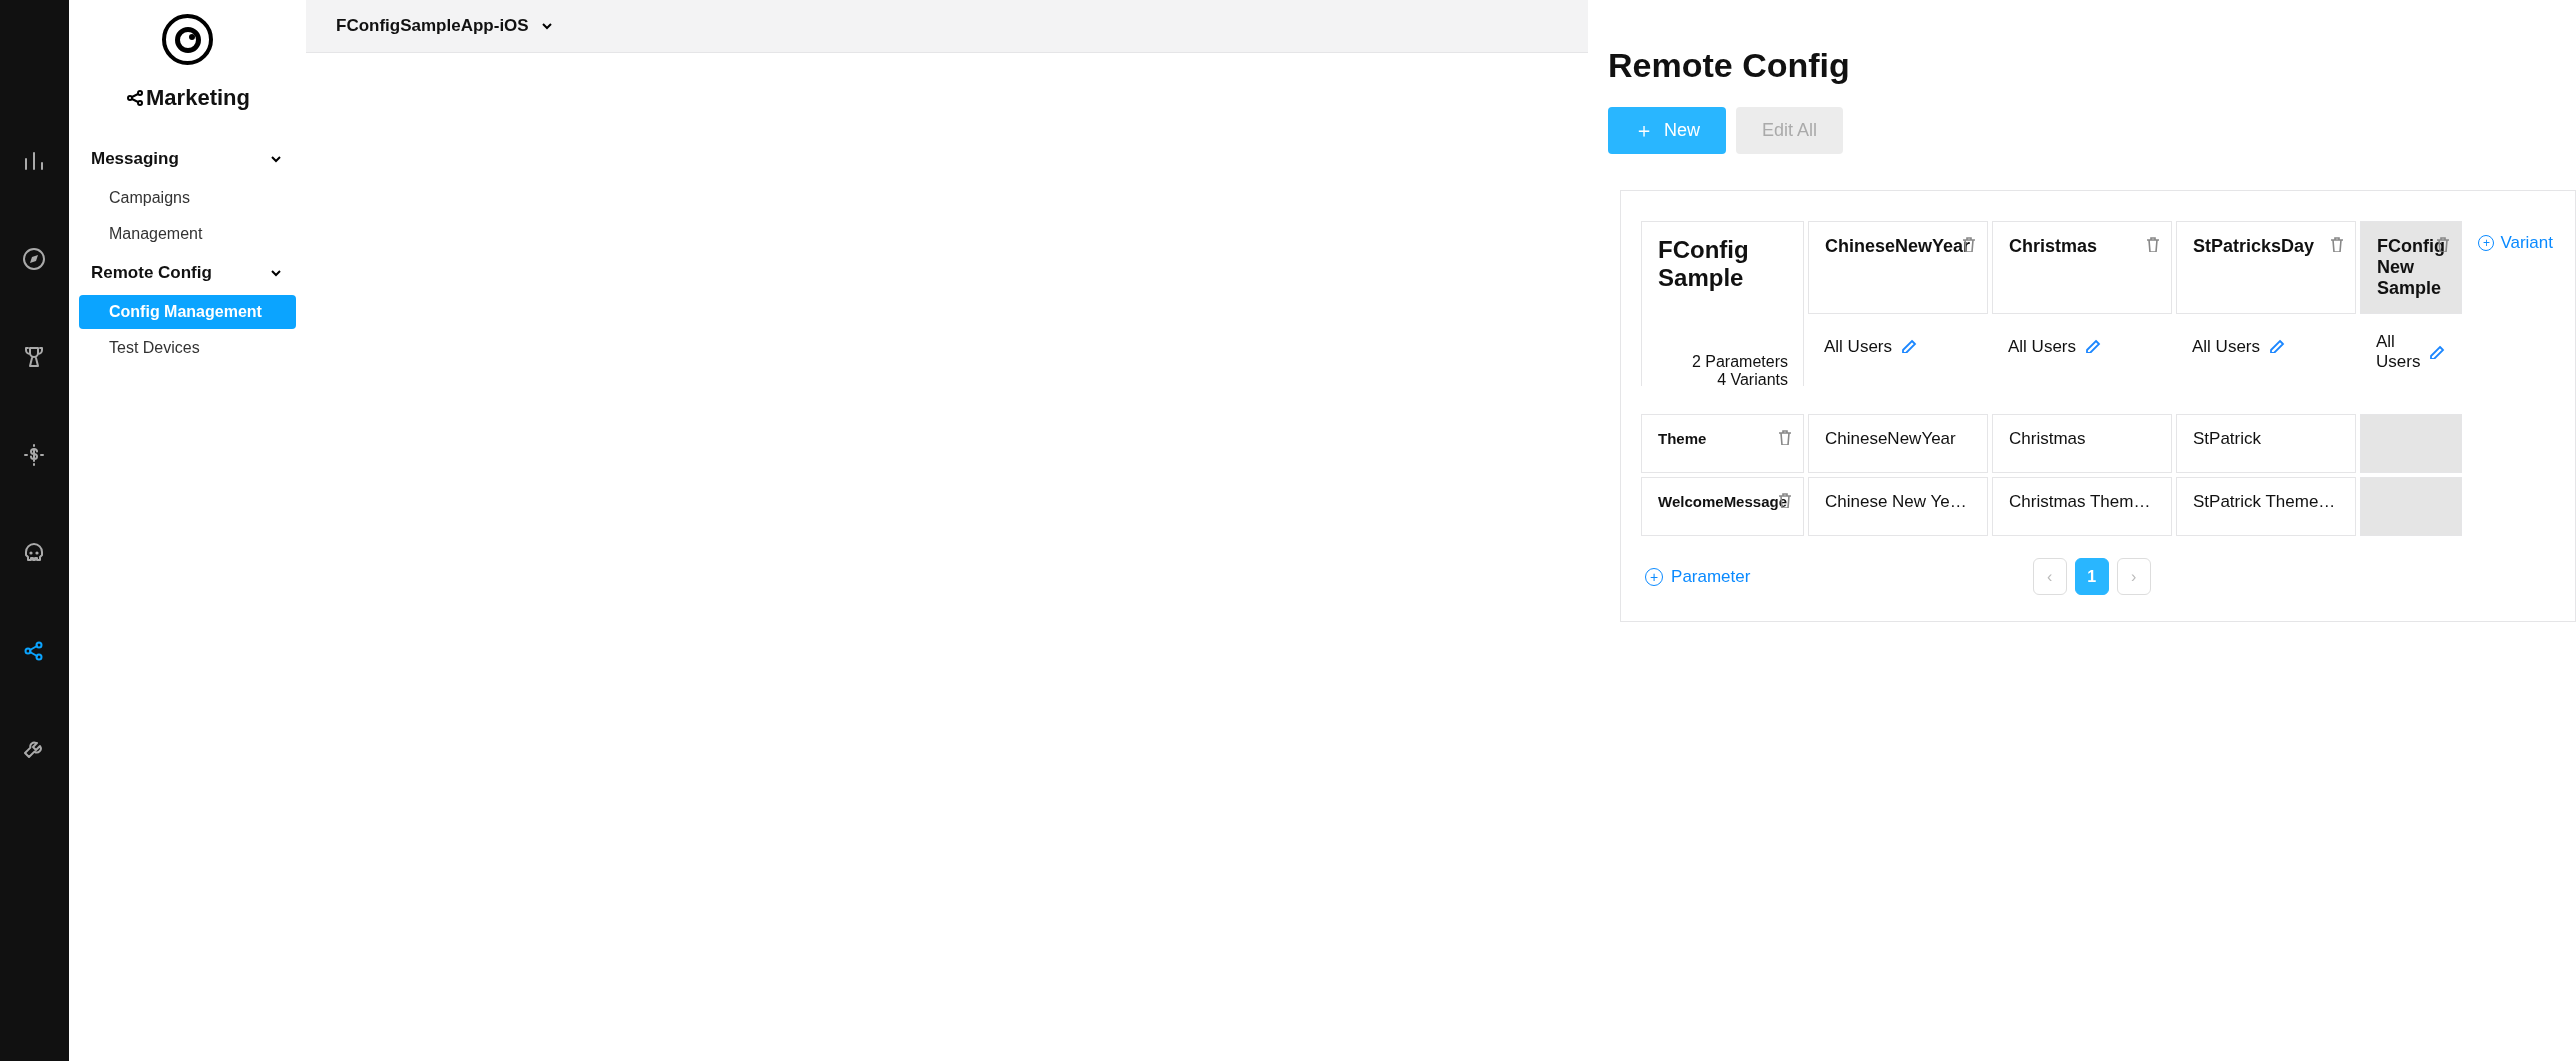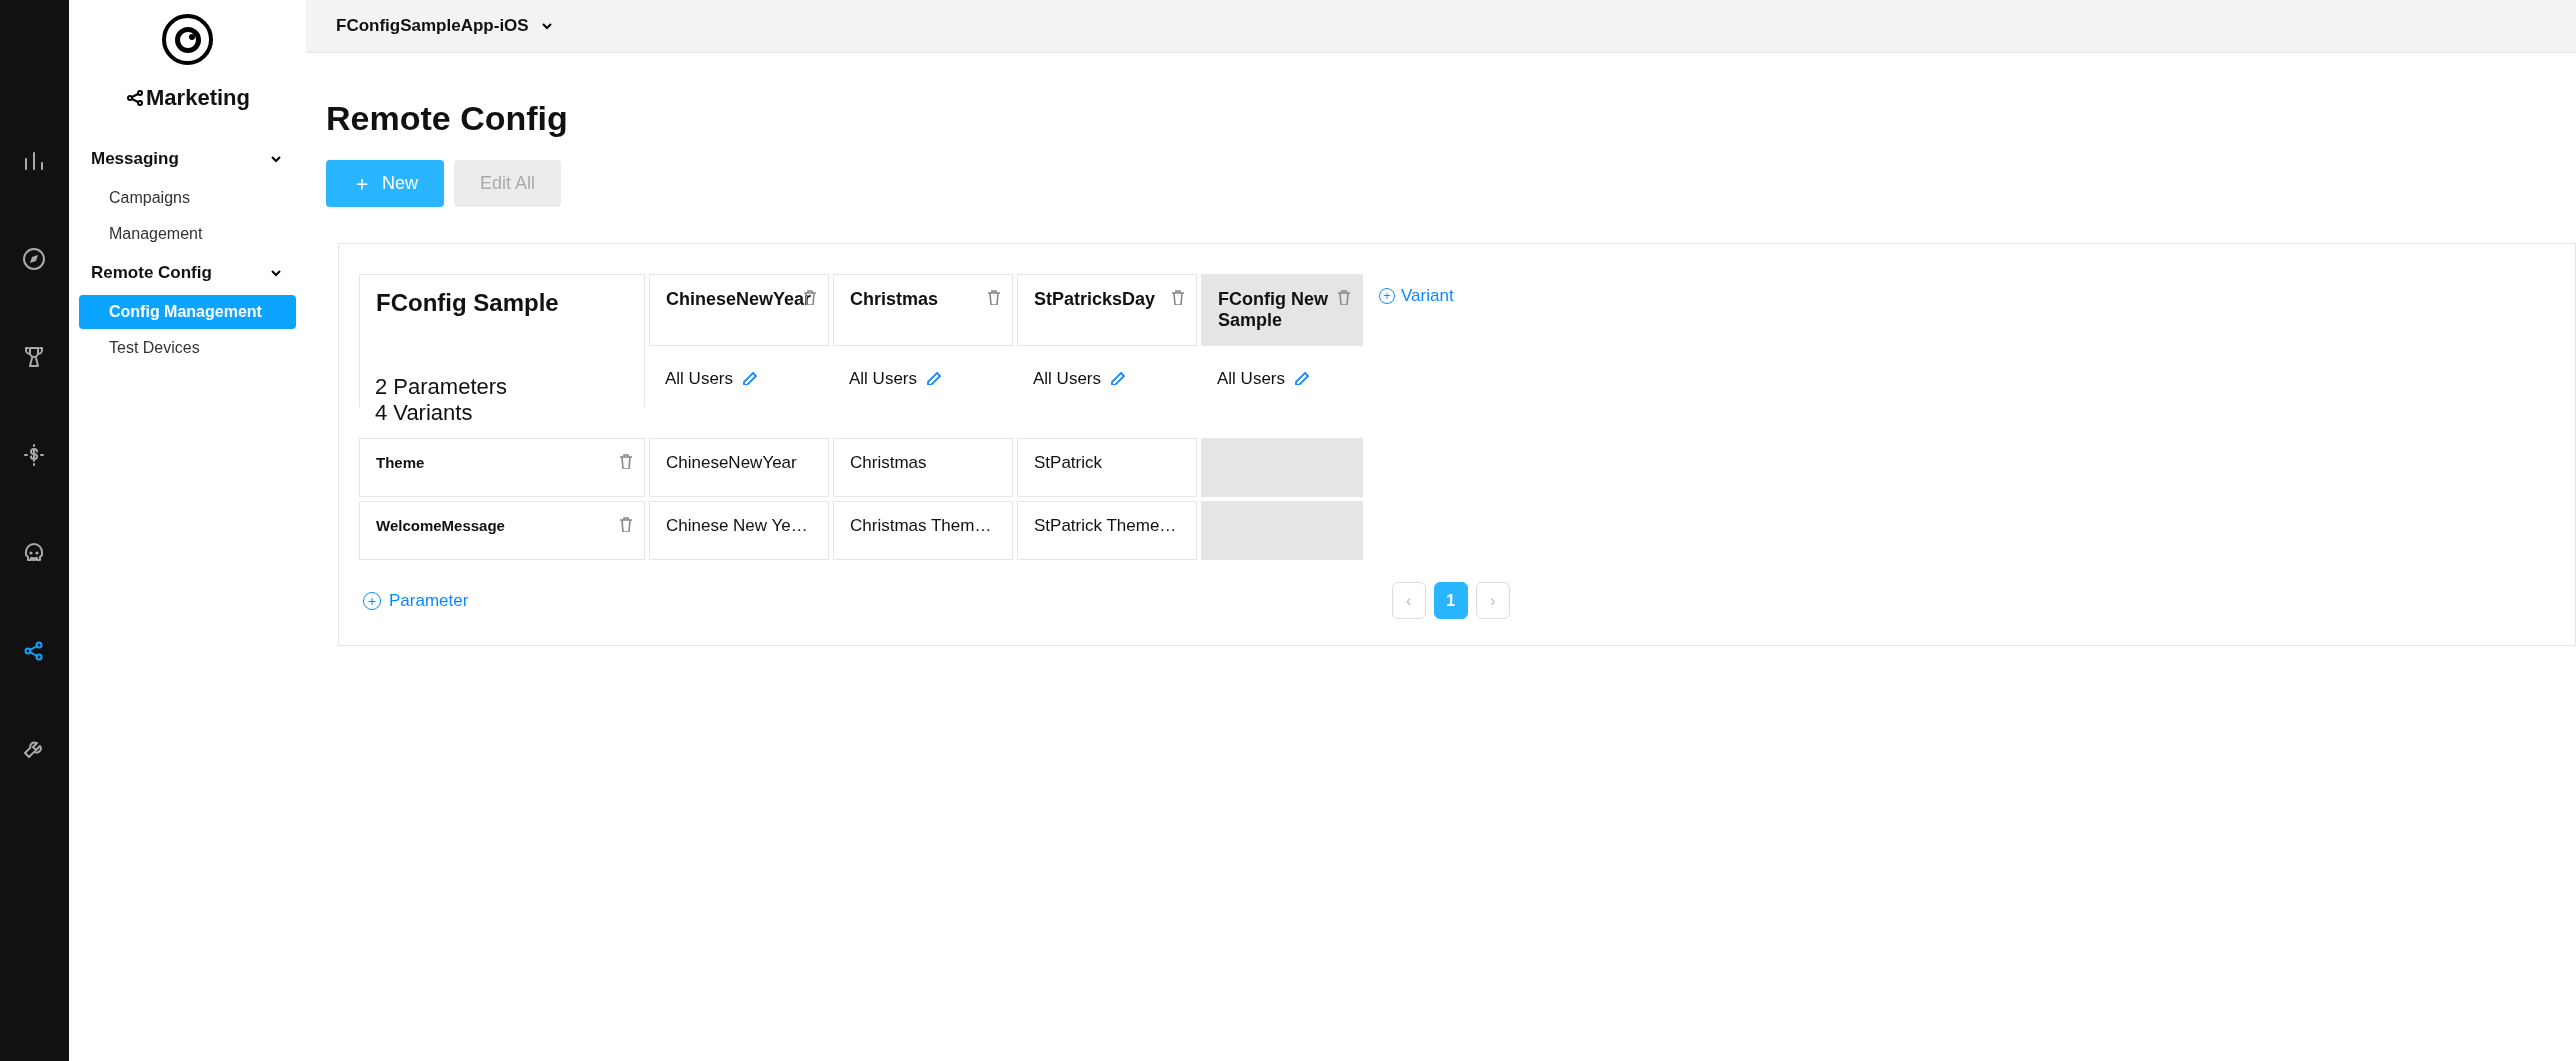--- a/index.html
+++ b/index.html
@@ -13,42 +13,42 @@
   .brandwrap { display:flex; flex-direction:column; align-items:center; margin-bottom:28px;}
   .brand-logo { width:51px; height:51px; border:4px solid #000; border-radius:50%; display:flex; align-items:center; justify-content:center; margin-bottom:20px;}
   .brand-logo-inner { width:26px; height:26px; border:5px solid #000; border-radius:50%; position:relative;}
   .brand-logo-inner::after { content:''; position:absolute; width:6px; height:6px; background:#000; border-radius:50%; top:2px; left:9px;}
   .brand-title { font-size:22px; font-weight:700; display:flex; align-items:center; gap:1px;}
   .brand-title svg { width:20px; height:20px; stroke:#000; fill:none; stroke-width:2;}
   .navsection-head { display:flex; align-items:center; justify-content:space-between; padding:10px 22px; font-weight:700; font-size:17px; cursor:pointer;}
   .navsection-head svg { width:16px; height:16px; stroke:#000; fill:none; stroke-width:2;}
   .navitem { padding:8px 22px 8px 30px; font-size:16px; color:#333; cursor:pointer; border-radius:4px; margin:2px 10px;}
   .navitem.active { background:#0ba4ff; color:#fff; font-weight:600;}
-  .main { flex:1; display:flex; flex-direction:column; overflow:auto; background:#fff;}
+  .main { flex:1; display:flex; flex-direction:row; overflow:auto; background:#fff;}
   .topbar { height:53px; background:#f3f3f4; border-bottom:1px solid #e5e5e7; display:flex; align-items:center; padding:0 20px; gap:10px; width:100%;}
   .topbar .apple { font-size:18px;}
   .topbar .appname { font-weight:700; font-size:17px;}
   .topbar svg.chev { width:16px; height:16px; stroke:#000; fill:none; stroke-width:2;}
   .content { padding:30px 0 39px 0;}
   .page-title { font-size:34px; font-weight:800; margin:16px 0 22px 0; padding-left:20px;}
   .actionrow { display:flex; gap:10px; margin-bottom:36px; padding-left:20px;}
   .btn { height:47px; padding:0 26px; border:none; border-radius:4px; font-size:18px; font-weight:500; cursor:pointer; display:flex; align-items:center; gap:10px;}
   .btn-primary { background:#29b6ff; color:#fff;}
   .btn-primary .plus { font-size:20px; font-weight:300;}
   .btn-muted { background:#ececec; color:#aaa;}
   .panel { border:1px solid #e5e5e7; background:#fff; padding:26px 16px 26px 16px; margin-left:32px;}
   .gridwrap { display:flex; align-items:flex-start;}
   .grid { border-collapse:separate; border-spacing:4px 4px;}
   .grid td { border:1px solid #e5e5e7; background:#fff; vertical-align:top;}
   .cell { padding:14px 16px; min-height:57px; font-size:17px; position:relative;}
   .namecol { width:286px;}
   .varcol { width:162px;}
   .config-title { font-size:24px; font-weight:800;}
   .config-sub { border:none !important;}
-  .config-sub .cell { padding:10px 16px 8px 16px; font-size:22px;}
+  .config-sub .cell { padding:10px 16px 8px 16px; font-size:16px;text-align:right;}
   .varname { font-weight:700; font-size:18px;}
   .trash { position:absolute; right:10px; top:12px; color:#888; cursor:pointer;}
   .trash svg { width:18px; height:18px; stroke:currentColor; fill:none; stroke-width:1.6;}
   .allusers { border:none !important;}
   .allusers .cell { display:flex; align-items:center; gap:8px; font-size:17px; padding:14px 16px;}
   .pencil svg { width:18px; height:18px; stroke:#1c87ff; fill:none; stroke-width:1.8;}
   .paramname { font-weight:700; font-size:15px;}
   .valcell { font-size:17px; white-space:nowrap; overflow:hidden; text-overflow:ellipsis; max-width:178px;}
   td.newvar { background:#e5e5e5;}
   td.newvar .cell { }

